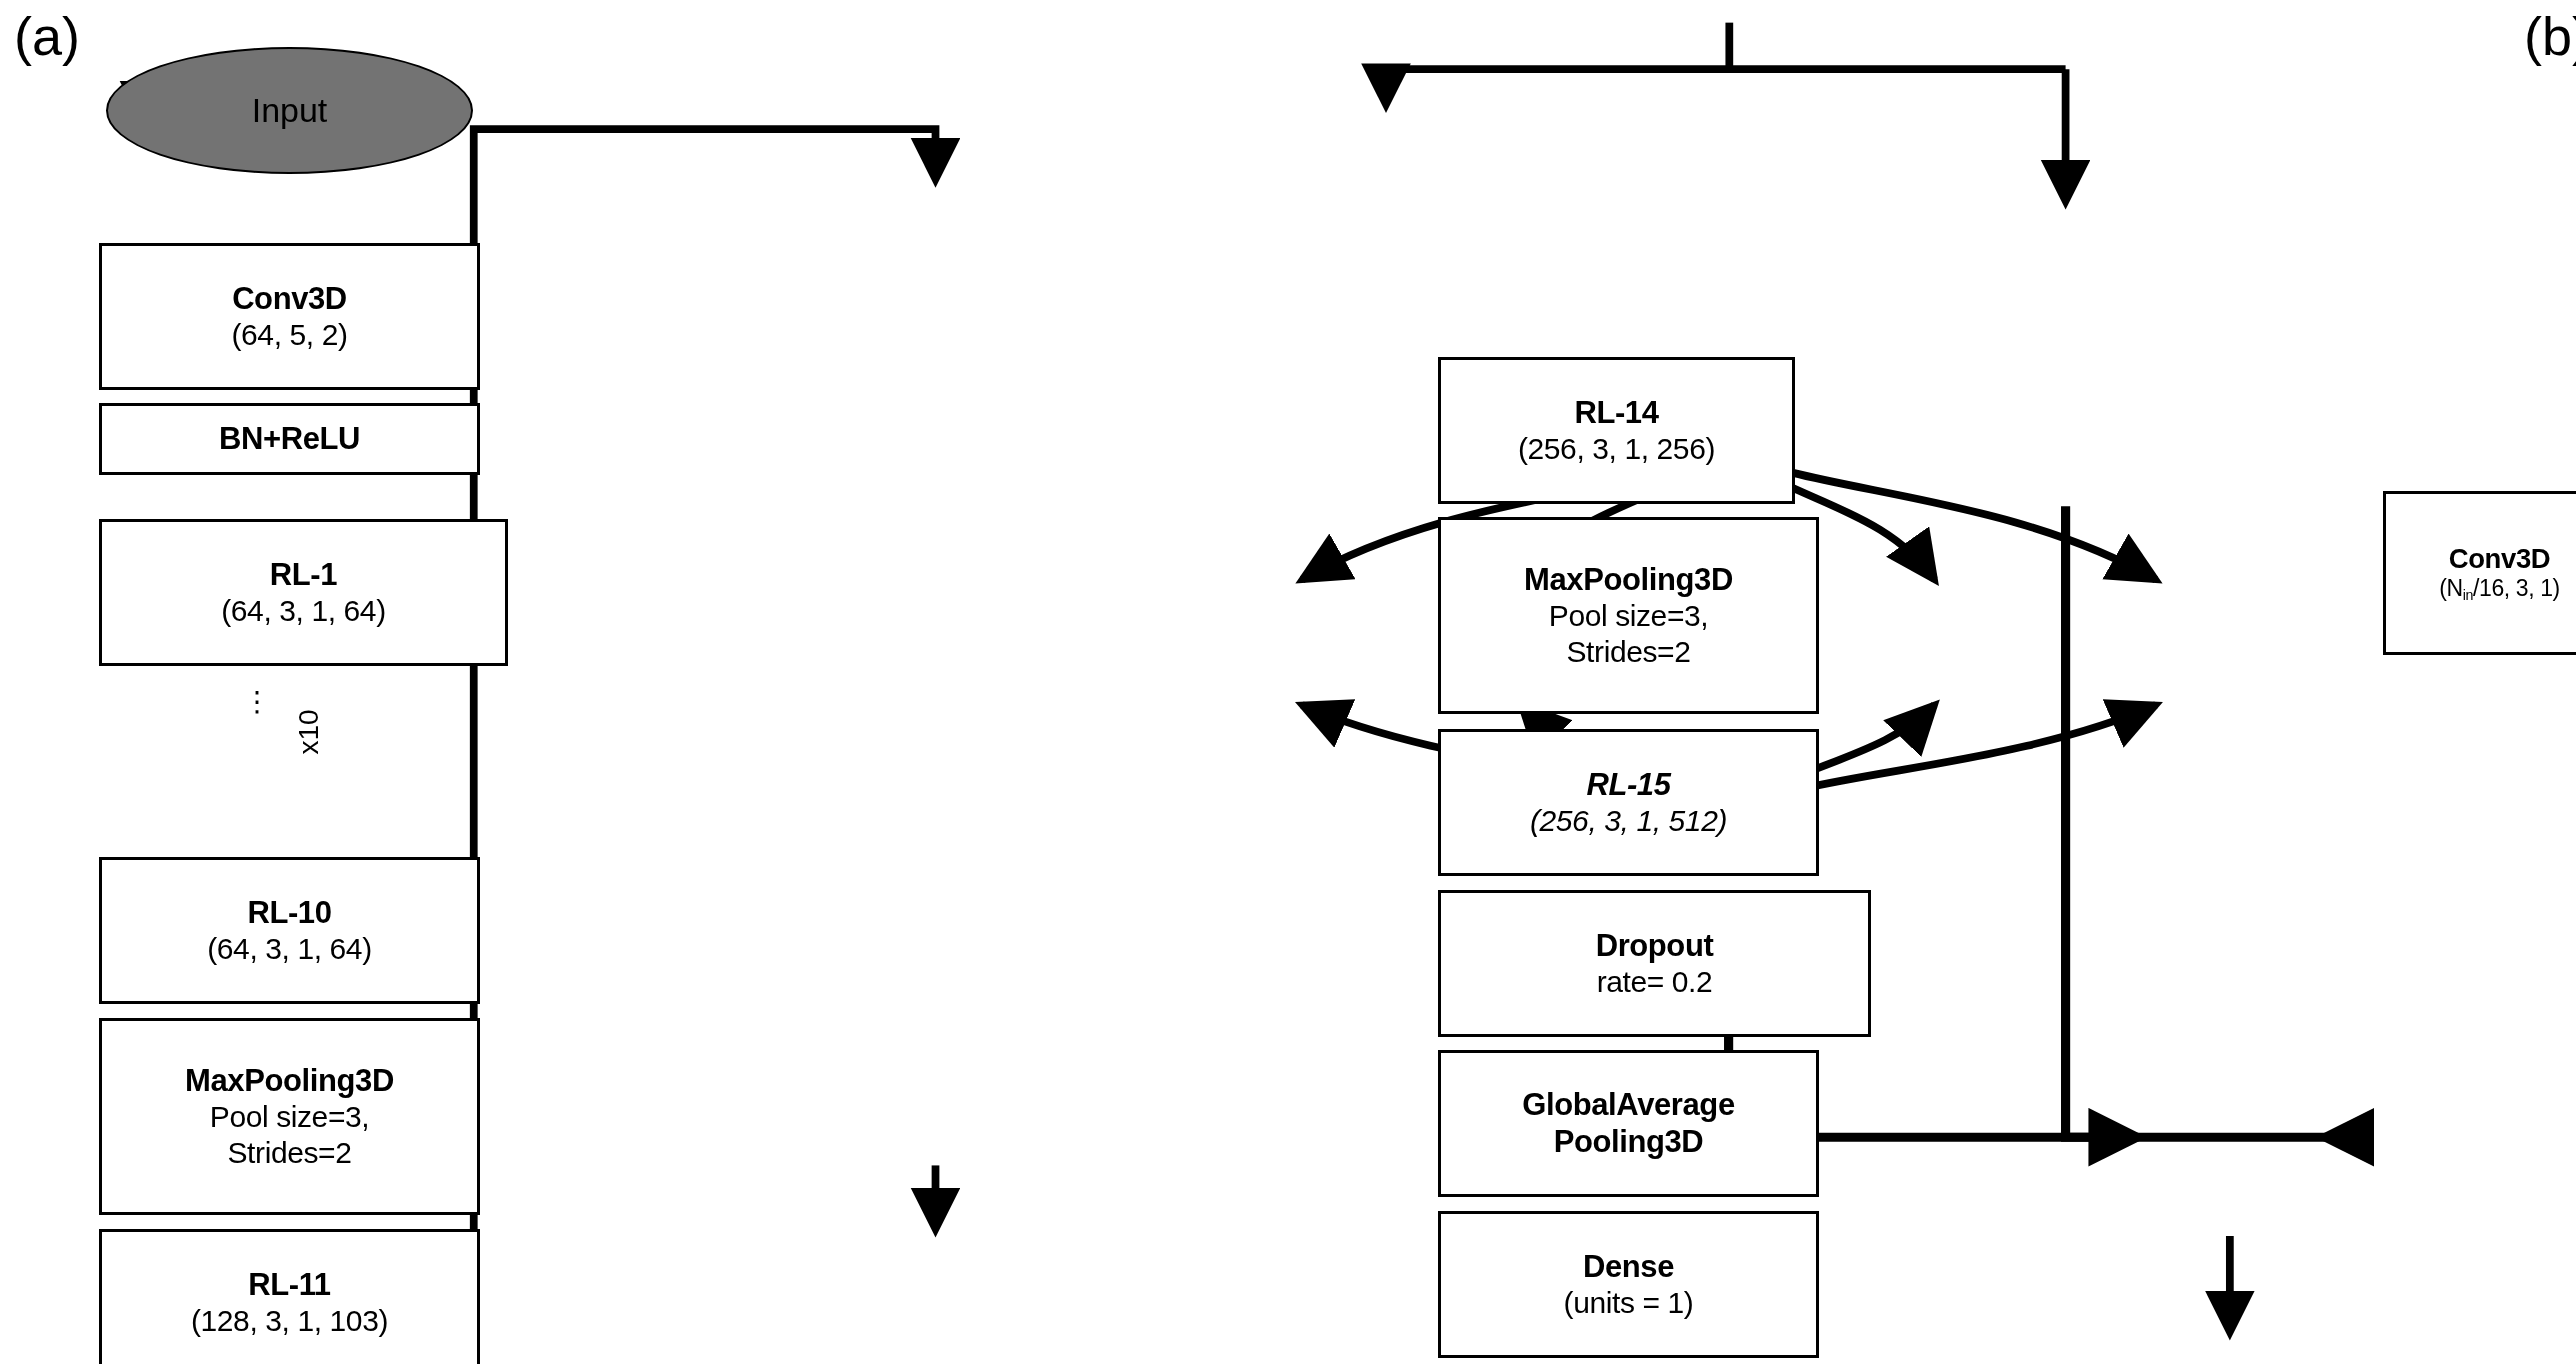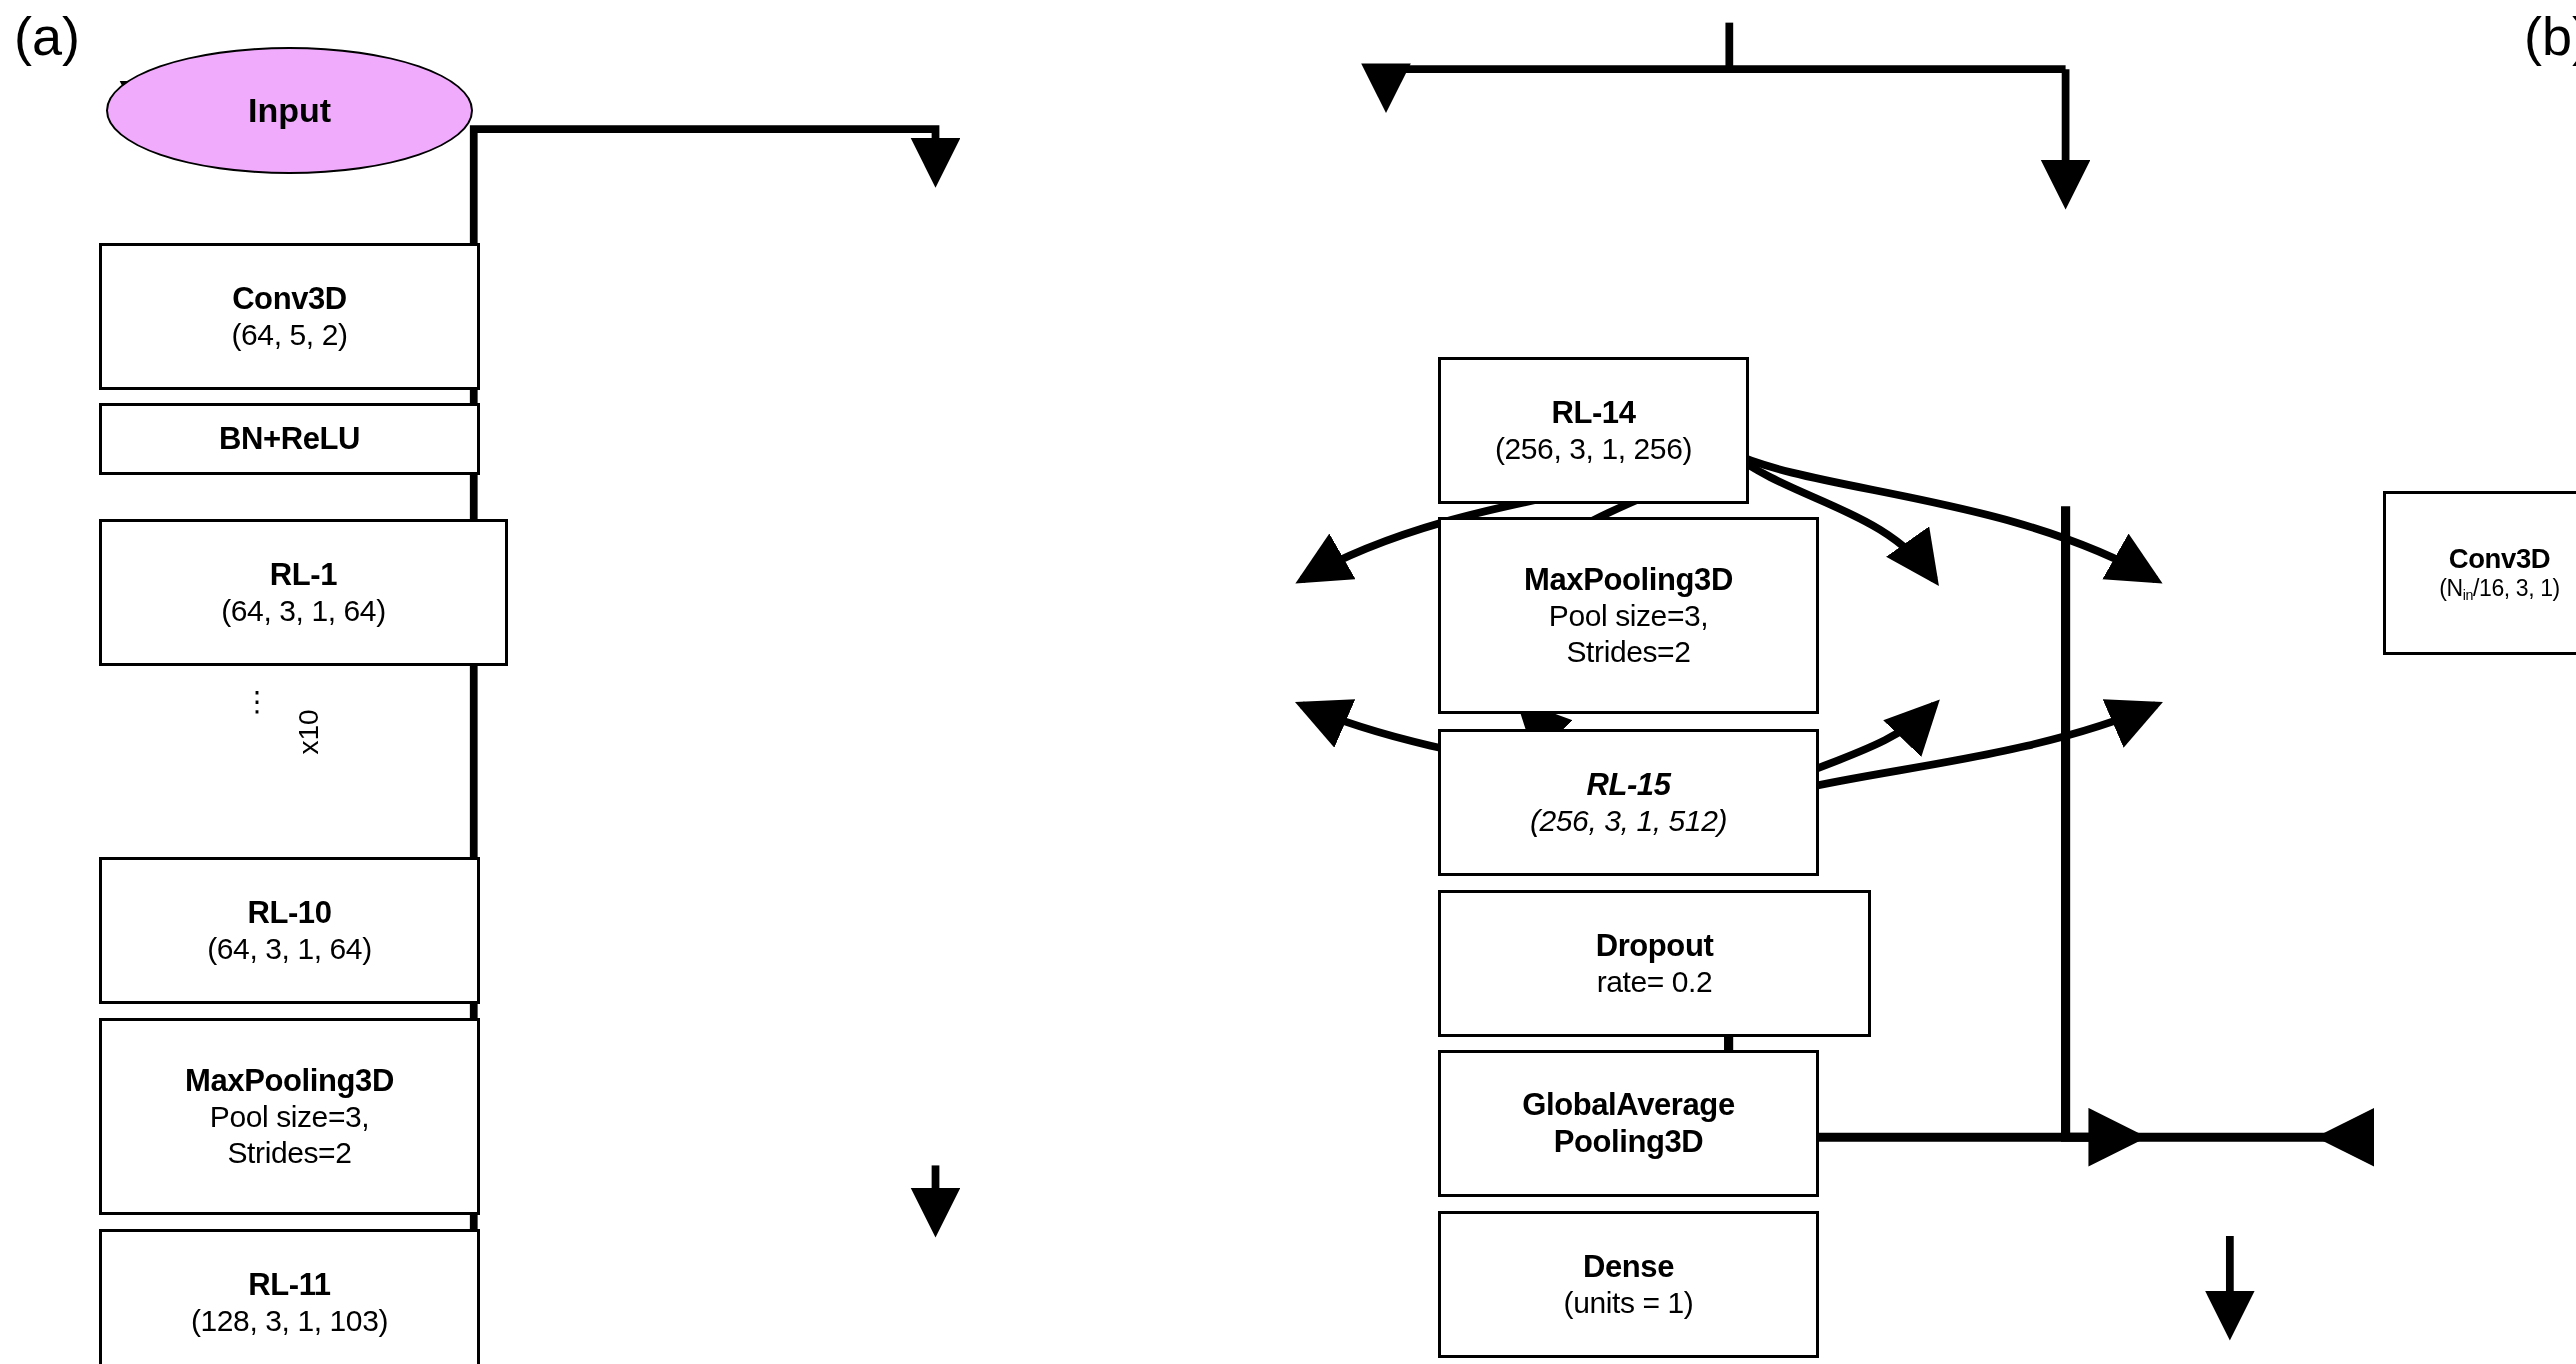--- a/index.html
+++ b/index.html
@@ -46,26 +46,26 @@
     letter-spacing:-0.4px;
     white-space:nowrap;
   }
   .box sub{font-size:0.62em; vertical-align:-0.25em;}
   
   .ellipse{
     position:absolute;
     box-sizing:border-box;
     border:2.8px solid #000;
     border-radius:50%;
-    background:#f0abfc;
+    background:#737373;
     display:flex;
     align-items:center;
     justify-content:center;
     font-size:34px;
-    font-weight:700;
+    font-weight:400;
   }
   
   .annot{
     position:absolute;
     font-size:28px;
     white-space:nowrap;
   }
   .annot.rot{
     transform:rotate(-90deg);
     transform-origin:center center;
@@ -156,21 +156,21 @@
     <span class="t1" style="font-size: 31px;">MaxPooling3D</span>
     <span class="t2" style="font-size: 30px;">Pool size=3,</span>
     <span class="t2" style="font-size: 30px;">Strides=2</span>
   </div>
 
   <div class="box" style="left: 99px; top: 1229px; width: 381px; height: 147px; font-size: 11.3px; border-width: 3.5px;">
     <span class="t1" style="font-size: 31px;">RL-11</span>
     <span class="t2" style="font-size: 30px;">(128, 3, 1, 103)</span>
   </div>
 
-  <div class="box" style="left: 1438px; top: 357px; width: 311px; height: 147px; font-size: 11.3px; border-width: 3.5px;">
+  <div class="box" style="left: 1438px; top: 357px; width: 357px; height: 147px; font-size: 11.3px; border-width: 3.5px;">
     <span class="t1" style="font-size: 31px;">RL-14</span>
     <span class="t2" style="font-size: 30px;">(256, 3, 1, 256)</span>
   </div>
 
   <div class="box" style="left: 1438px; top: 517px; width: 381px; height: 197px; font-size: 11.3px; border-width: 3.5px;">
     <span class="t1" style="font-size: 31px;">MaxPooling3D</span>
     <span class="t2" style="font-size: 30px;">Pool size=3,</span>
     <span class="t2" style="font-size: 30px;">Strides=2</span>
   </div>
 

